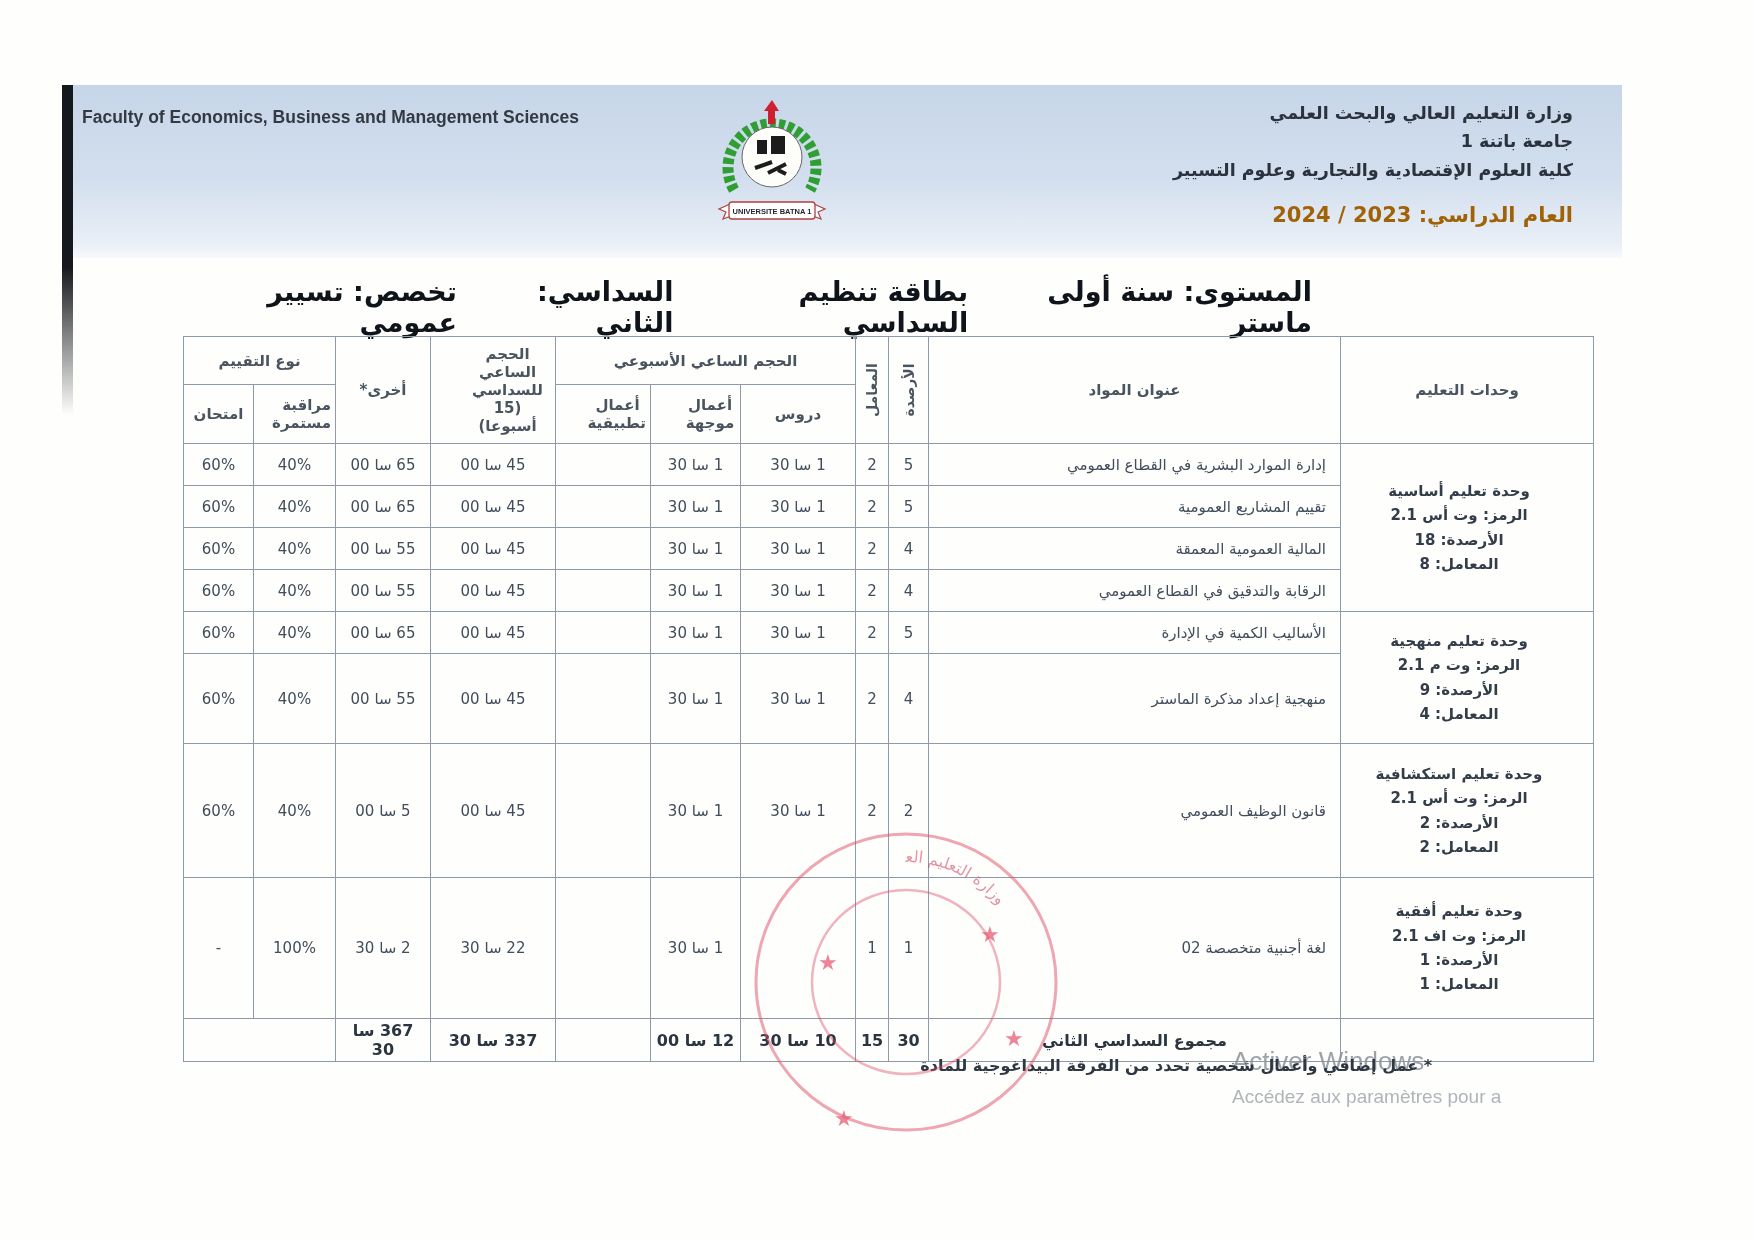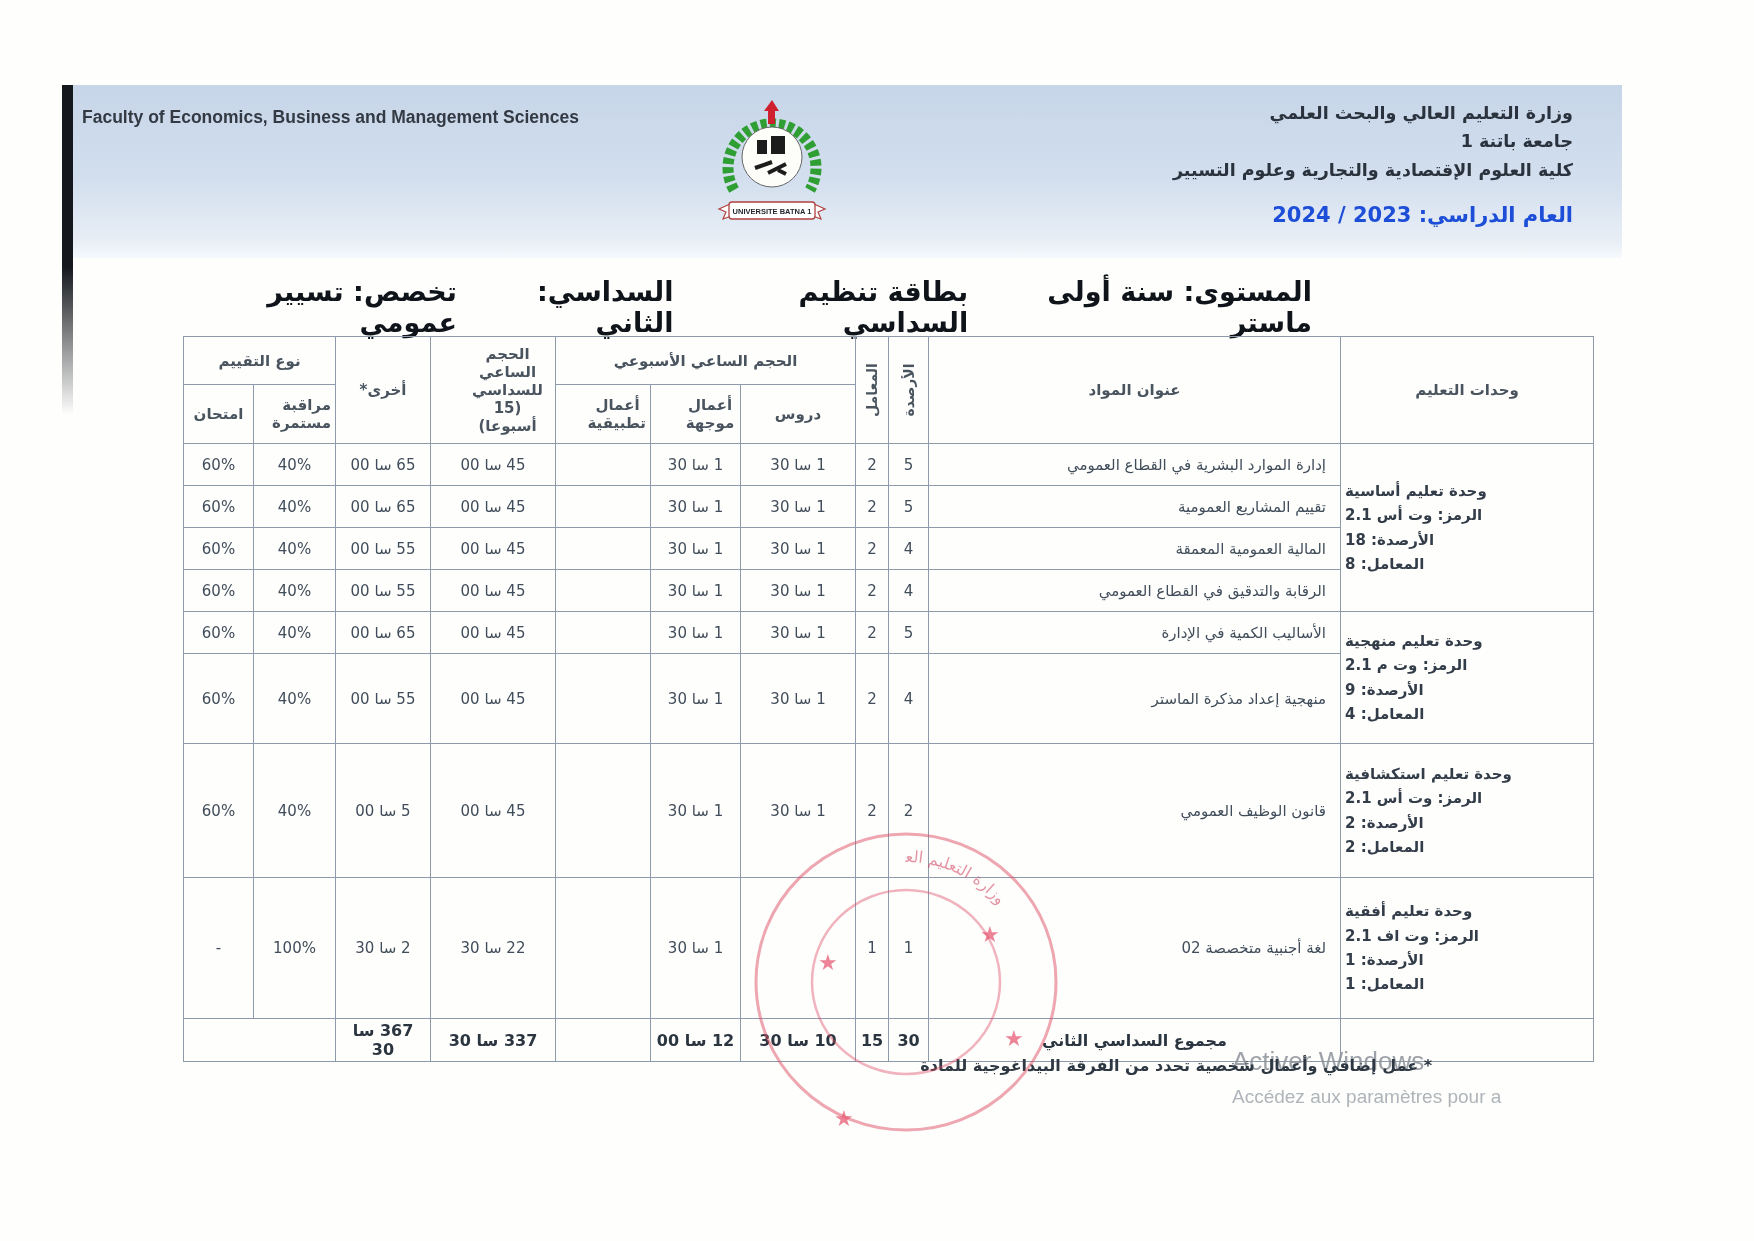--- a/index.html
+++ b/index.html
@@ -8,40 +8,40 @@
 
   .band{position:absolute;left:62px;top:85px;width:1560px;height:173px;
         background:linear-gradient(180deg,#c6d5e8 0%,#d3dfee 55%,#e8eef6 90%,#f6f9fc 100%);}
   .edge{position:absolute;left:62px;top:85px;width:11px;height:330px;
         background:linear-gradient(180deg,#15181c 0%,#15181c 55%,rgba(21,24,28,0) 100%);}
 
   .hdr-en{position:absolute;left:82px;top:104px;font-family:"Liberation Sans",sans-serif;
           font-size:17.5px;line-height:1.5;color:#333a44;font-weight:600;}
   .hdr-ar{position:absolute;right:181px;top:99px;direction:rtl;text-align:right;
           font-size:17.5px;font-weight:700;color:#2a323d;line-height:1.62;}
-  .year{position:absolute;right:181px;top:203px;direction:rtl;font-size:21px;font-weight:700;color:#1d4ed8;}
+  .year{position:absolute;right:181px;top:203px;direction:rtl;font-size:21px;font-weight:700;color:#a16207;}
 
   .logo{position:absolute;left:710px;top:94px;width:124px;height:144px;}
 
   .titlebar{position:absolute;left:170px;top:276px;width:1142px;display:flex;
             justify-content:space-between;direction:rtl;font-size:27px;font-weight:700;color:#0f141a;}
 
   .tablewrap{position:absolute;left:183px;top:336px;}
   table{border-collapse:collapse;table-layout:fixed;width:1410px;direction:rtl;}
   th,td{border:1px solid #8d9aa9;text-align:center;vertical-align:middle;padding:2px 4px;
         font-size:15px;color:#414d5a;font-weight:400;overflow:hidden;}
   th{color:#49545f;font-weight:600;}
   .pre{white-space:pre-line;padding-left:33px;}
   .h-r1{height:48px;}.h-r2{height:59px;}
   .vwrap{display:flex;align-items:center;justify-content:center;height:100%;}
   .vlab{transform:rotate(-90deg);white-space:nowrap;font-size:14px;}
   tr.r{height:42px;} tr.r6{height:90px;} tr.r7{height:134px;} tr.r8{height:141px;}
   tr.tot{height:35px;} tr.tot td{font-weight:700;font-size:16px;color:#2b3540;}
   .title-cell{text-align:right;padding-right:14px;}
-  .unit-cell{text-align:left;padding-right:20px;font-weight:600;font-size:15px;line-height:1.62;color:#333d49;}
+  .unit-cell{text-align:center;padding-right:20px;font-weight:600;font-size:15px;line-height:1.62;color:#333d49;}
 
   .footnote{position:absolute;right:322px;top:1056px;direction:rtl;font-size:16px;
             font-weight:700;color:#2e3842;z-index:6;}
   .wm{position:absolute;font-family:Liberation Sans, sans-serif;color:rgba(140,146,153,0.85);z-index:5;}
   .wm1{left:1232px;top:1046px;font-size:26px;}
   .wm2{left:1232px;top:1086px;font-size:19px;color:rgba(154,161,168,0.8);}
 
   .stamp{position:absolute;left:746px;top:822px;width:320px;height:320px;z-index:7;pointer-events:none;}
   .star{position:absolute;color:rgba(230,90,115,0.75);font-size:22px;z-index:8;}
   .star1{left:980px;top:922px;} .star2{left:818px;top:950px;}

